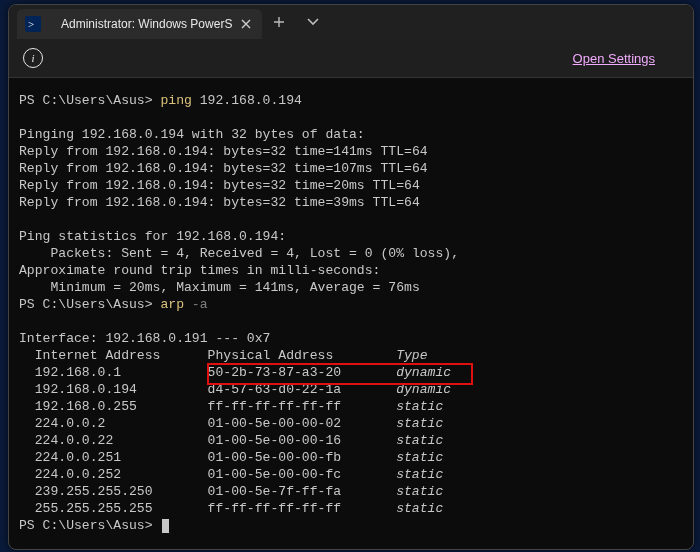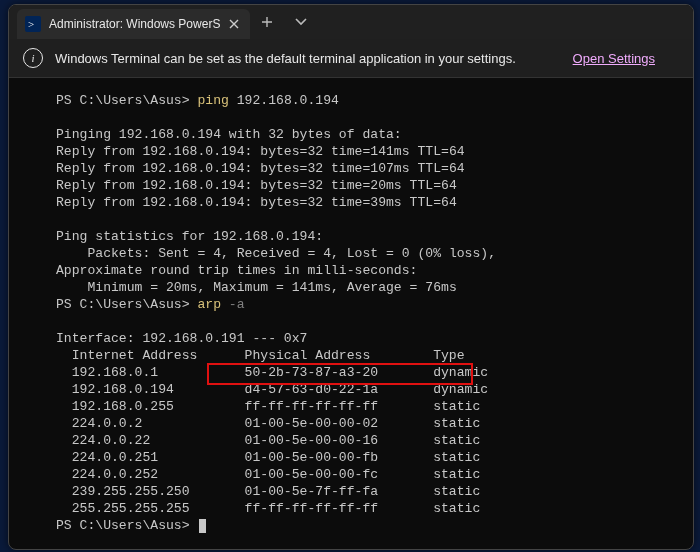--- a/index.html
+++ b/index.html
@@ -1,34 +1,34 @@
 <!DOCTYPE html>
 <html><head>
 <meta charset="utf-8">
 <style>
   html,body{margin:0;padding:0;background:#0a1a3a;width:700px;height:552px;overflow:hidden;font-family:"Segoe UI",sans-serif;}
   .window{position:absolute;left:8px;top:4px;width:684px;height:544px;background:#0c0c0c;border:1px solid #444;border-radius:8px;overflow:hidden;box-shadow:0 0 8px rgba(0,0,0,.6);}
   .titlebar{height:34px;background:#202020;display:flex;align-items:stretch;}
   .tab{display:flex;align-items:center;background:#2b2b2b;border-radius:6px 6px 0 0;margin:4px 0 0 8px;padding:0 8px;min-width:185px;color:#e8e8e8;font-size:12px;}
   .tab-icon{width:16px;height:16px;margin-right:8px;flex-shrink:0;}
-  .tab-title{flex:1;white-space:nowrap;overflow:hidden;text-overflow:ellipsis;}
+  .tab-title{flex:1;white-space:nowrap;overflow:hidden;text-overflow:ellipsis;margin-left:12px;}
   .tab-close{width:16px;height:16px;display:flex;align-items:center;justify-content:center;border-radius:3px;color:#ccc;font-size:14px;margin-left:6px;}
   .tb-btn{width:34px;display:flex;align-items:center;justify-content:center;color:#bbb;font-size:16px;}
   .infobar{height:38px;background:#1f1f1f;border-bottom:1px solid #333;display:flex;align-items:center;color:#e8e8e8;font-size:13px;padding:0 14px;gap:12px;}
   .info-icon{width:18px;height:18px;border:1.5px solid #e8e8e8;border-radius:50%;display:flex;align-items:center;justify-content:center;font-size:11px;font-family:Georgia,serif;font-style:italic;}
   .info-link{color:#f0abfc;text-decoration:underline;margin-left:auto;margin-right:24px;}
-  .term{padding:14px 10px 10px 10px;font-family:Consolas,"Courier New",monospace;font-size:13.1px;line-height:17px;color:#c8c8c8;white-space:pre;margin-left:37px;}
+  .term{padding:14px 10px 10px 10px;font-family:Consolas,"Courier New",monospace;font-size:13.1px;line-height:17px;color:#c8c8c8;white-space:pre;}
   .gold{color:#d9c27a;}
   .grey{color:#808080;}
   .cursor{display:inline-block;width:7px;height:14px;background:#c8c8c8;vertical-align:text-bottom;margin-left:2px;}
   .hl{position:absolute;border:2px solid #e01010;pointer-events:none;}
   .arp-row{display:block;}
   .arp-ip{display:inline-block;width:24ch;}
   .arp-mac{display:inline-block;width:24ch;}
-  .arp-typ{display:inline-block;}
+  .arp-typ{display:inline-block;font-style:italic;}
 </style>
 </head>
 <body>
 
 <div class="window">
 
   <div class="titlebar">
     <div class="tab">
       <span class="tab-icon">
         <svg viewBox="0 0 16 16">
@@ -50,21 +50,20 @@
     </div>
     <div class="tb-btn">
       <svg width="12" height="8" viewBox="0 0 12 8">
           <path d="M1 1 L6 6 L11 1" stroke="#bbb" stroke-width="1.6" fill="none"></path>
         </svg>
     </div>
   </div>
 
   <div class="infobar">
     <span class="info-icon">i</span>
-    <span>Windows Terminal can be set as the default terminal application in your settings.</span>
     <a class="info-link" href="#">Open Settings</a>
   </div>
 
   <div class="term"><span>PS C:\Users\Asus&gt;</span> <span class="gold">ping</span><span> 192.168.0.194</span>
 
 <span>Pinging 192.168.0.194 with 32 bytes of data:</span>
 <span>Reply from 192.168.0.194: bytes=32 time=141ms TTL=64</span>
 <span>Reply from 192.168.0.194: bytes=32 time=107ms TTL=64</span>
 <span>Reply from 192.168.0.194: bytes=32 time=20ms TTL=64</span>
 <span>Reply from 192.168.0.194: bytes=32 time=39ms TTL=64</span>

